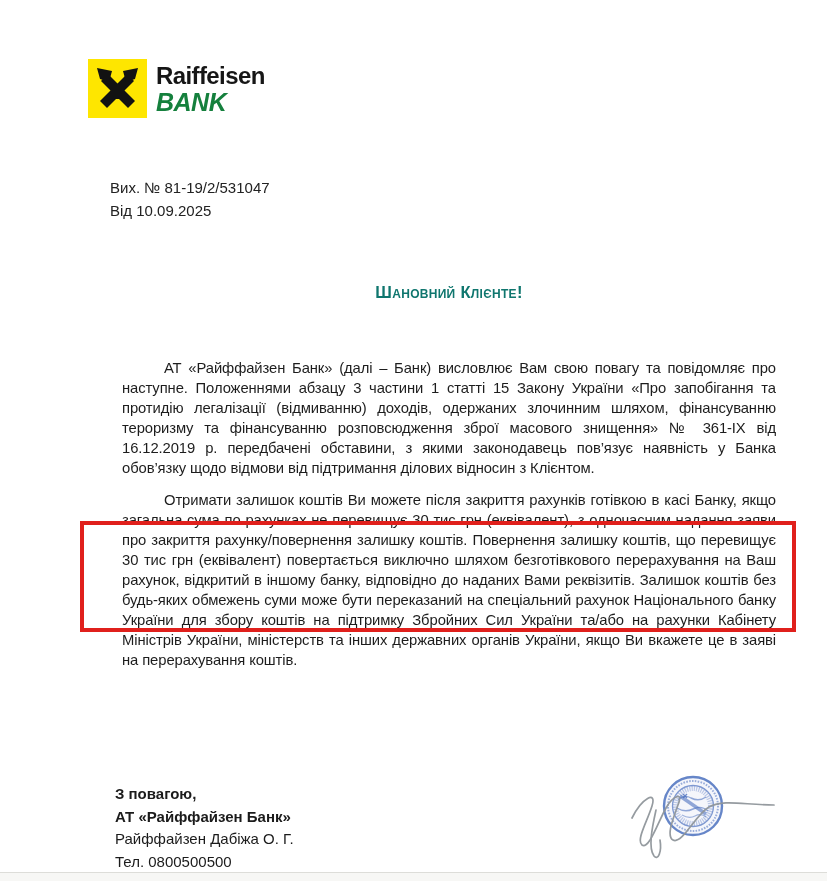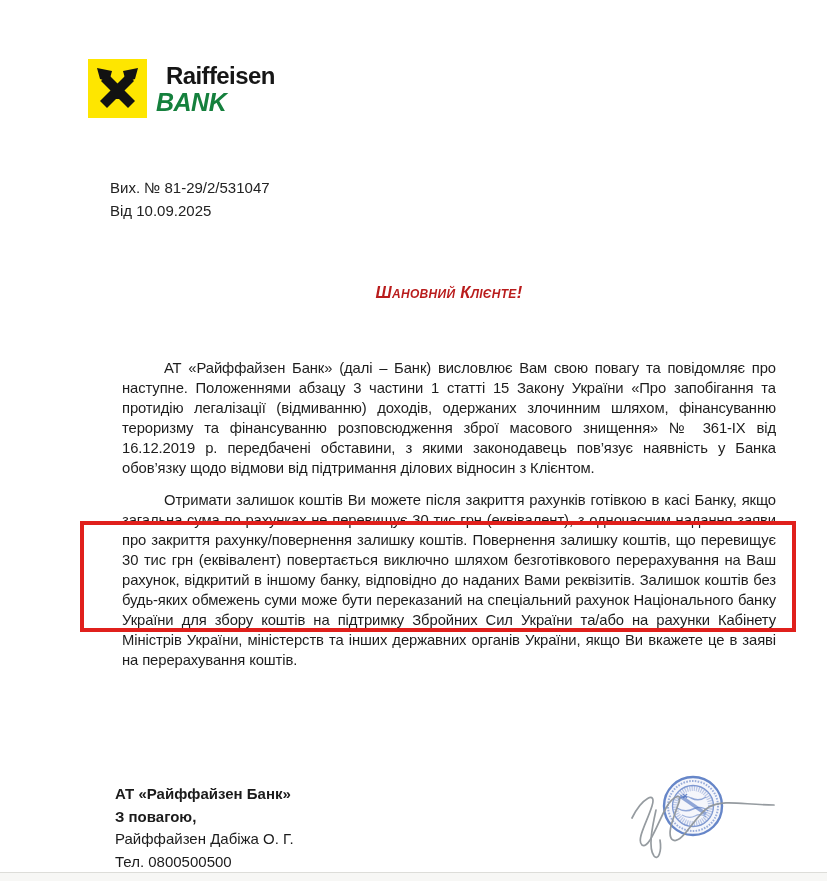--- a/index.html
+++ b/index.html
@@ -5,30 +5,30 @@
   html,body { margin:0; padding:0; background:#fff; }
   .page {
     position:relative; width:827px; height:881px; background:#ffffff;
     font-family:"Liberation Sans", sans-serif; color:#1d1d1d; overflow:hidden;
   }
 
   
   .logo { position:absolute; left:88px; top:59px; display:flex; gap:9px; align-items:center; }
   .logo-square { width:59px; height:59px; background:#fee600; flex:0 0 auto; }
   .logo-text { display:flex; flex-direction:column; justify-content:center; }
-  .brand { font-size:24px; font-weight:700; color:#161616; line-height:27px; letter-spacing:-0.6px;margin-left:10px; }
+  .brand { font-size:24px; font-weight:700; color:#161616; line-height:27px; letter-spacing:-0.6px; }
   .brand-sub { font-size:25px; font-weight:700; font-style:italic; color:#15803d; line-height:27px; letter-spacing:-0.5px; }
 
   
   .ref { position:absolute; left:110px; top:176px; font-size:15px; line-height:23px; color:#222; }
 
   
   .salutation {
     position:absolute; left:110px; top:283px; width:678px; text-align:center;
-    font-weight:700; font-size:16.5px; font-variant:small-caps; letter-spacing:.3px; color:#b91c1c;font-style:italic;
+    font-weight:700; font-size:16.5px; font-variant:small-caps; letter-spacing:.3px; color:#0f766e;
   }
 
   
   .body-text {
     position:absolute; left:110px; top:346px; width:678px;
     font-size:14.8px; line-height:20px; text-align:justify; letter-spacing:-0.1px;
   }
   .body-text p { margin:12px; text-indent:42px; }
 
   
@@ -67,36 +67,36 @@
         </g>
       </svg>
     </div>
     <div class="logo-text">
       <div class="brand">Raiffeisen</div>
       <div class="brand-sub">BANK</div>
     </div>
   </div>
 
   <div class="ref">
-    <div>Вих. № 81-29/2/531047</div>
+    <div>Вих. № 81-19/2/531047</div>
     <div>Від 10.09.2025</div>
   </div>
 
   <div class="salutation">Шановний Клієнте!</div>
 
   <div class="body-text">
     <p>АТ «Райффайзен Банк» (далі – Банк) висловлює Вам свою повагу та повідомляє про наступне. Положеннями абзацу 3 частини 1 статті 15 Закону України «Про запобігання та протидію легалізації (відмиванню) доходів, одержаних злочинним шляхом, фінансуванню тероризму та фінансуванню розповсюдження зброї масового знищення» № 361-ІХ від 16.12.2019 р. передбачені обставини, з якими законодавець пов’язує наявність у Банка обов’язку щодо відмови від підтримання ділових відносин з Клієнтом.</p>
     <p>Отримати залишок коштів Ви можете після закриття рахунків готівкою в касі Банку, якщо загальна сума по рахунках не перевищує 30 тис грн (еквівалент), з одночасним надання заяви про закриття рахунку/повернення залишку коштів. Повернення залишку коштів, що перевищує 30 тис грн (еквівалент) повертається виключно шляхом безготівкового перерахування на Ваш рахунок, відкритий в іншому банку, відповідно до наданих Вами реквізитів. Залишок коштів без будь-яких обмежень суми може бути переказаний на спеціальний рахунок Національного банку України для збору коштів на підтримку Збройних Сил України та/або на рахунки Кабінету Міністрів України, міністерств та інших державних органів України, якщо Ви вкажете це в заяві на перерахування коштів.</p>
   </div>
 
   <div class="red-box"></div>
 
   <div class="closing">
+    <div class="bold">З повагою,</div>
     <div class="bold">АТ «Райффайзен Банк»</div>
-    <div class="bold">З повагою,</div>
     <div>Райффайзен Дабіжа О. Г.</div>
     <div>Тел. 0800500500</div>
   </div>
 
   <div class="stamp-sig">
     <svg width="185" height="115" viewBox="0 0 185 115">
 
       <g stroke="#4c71bf" fill="none">
         <circle cx="81" cy="54" r="29" stroke-width="2.4" opacity="0.85" fill="rgba(88,118,195,0.07)"></circle>
         <circle cx="81" cy="54" r="25" stroke-width="2" stroke-dasharray="1.6 1.3" opacity="0.55"></circle>

